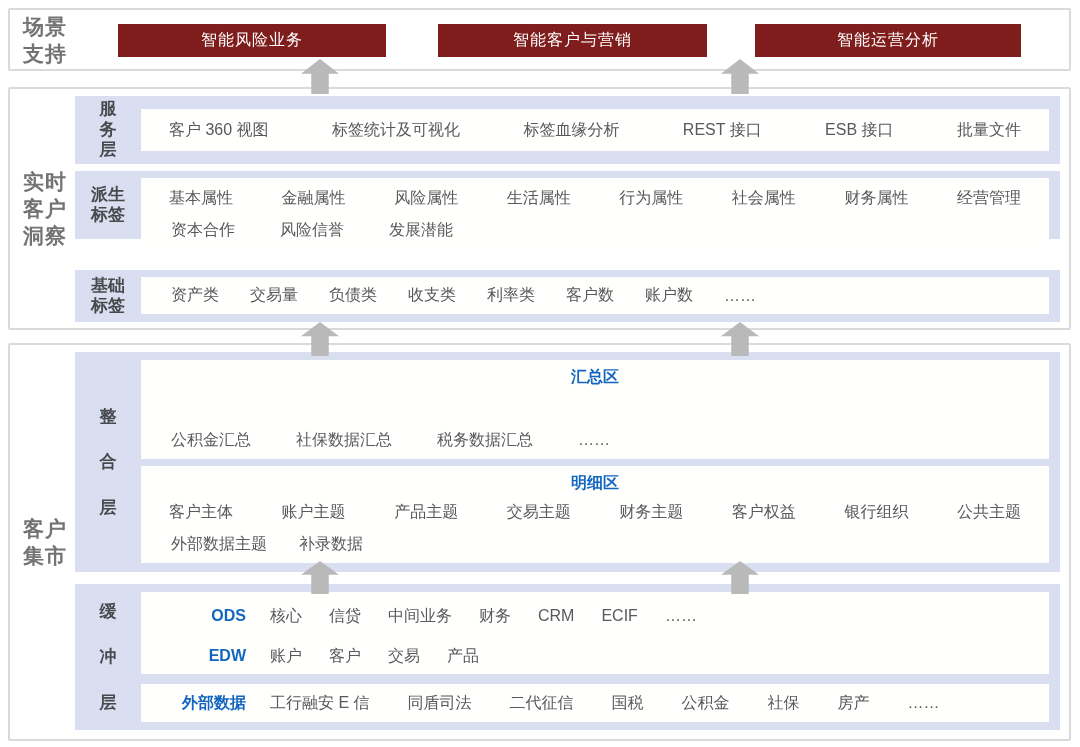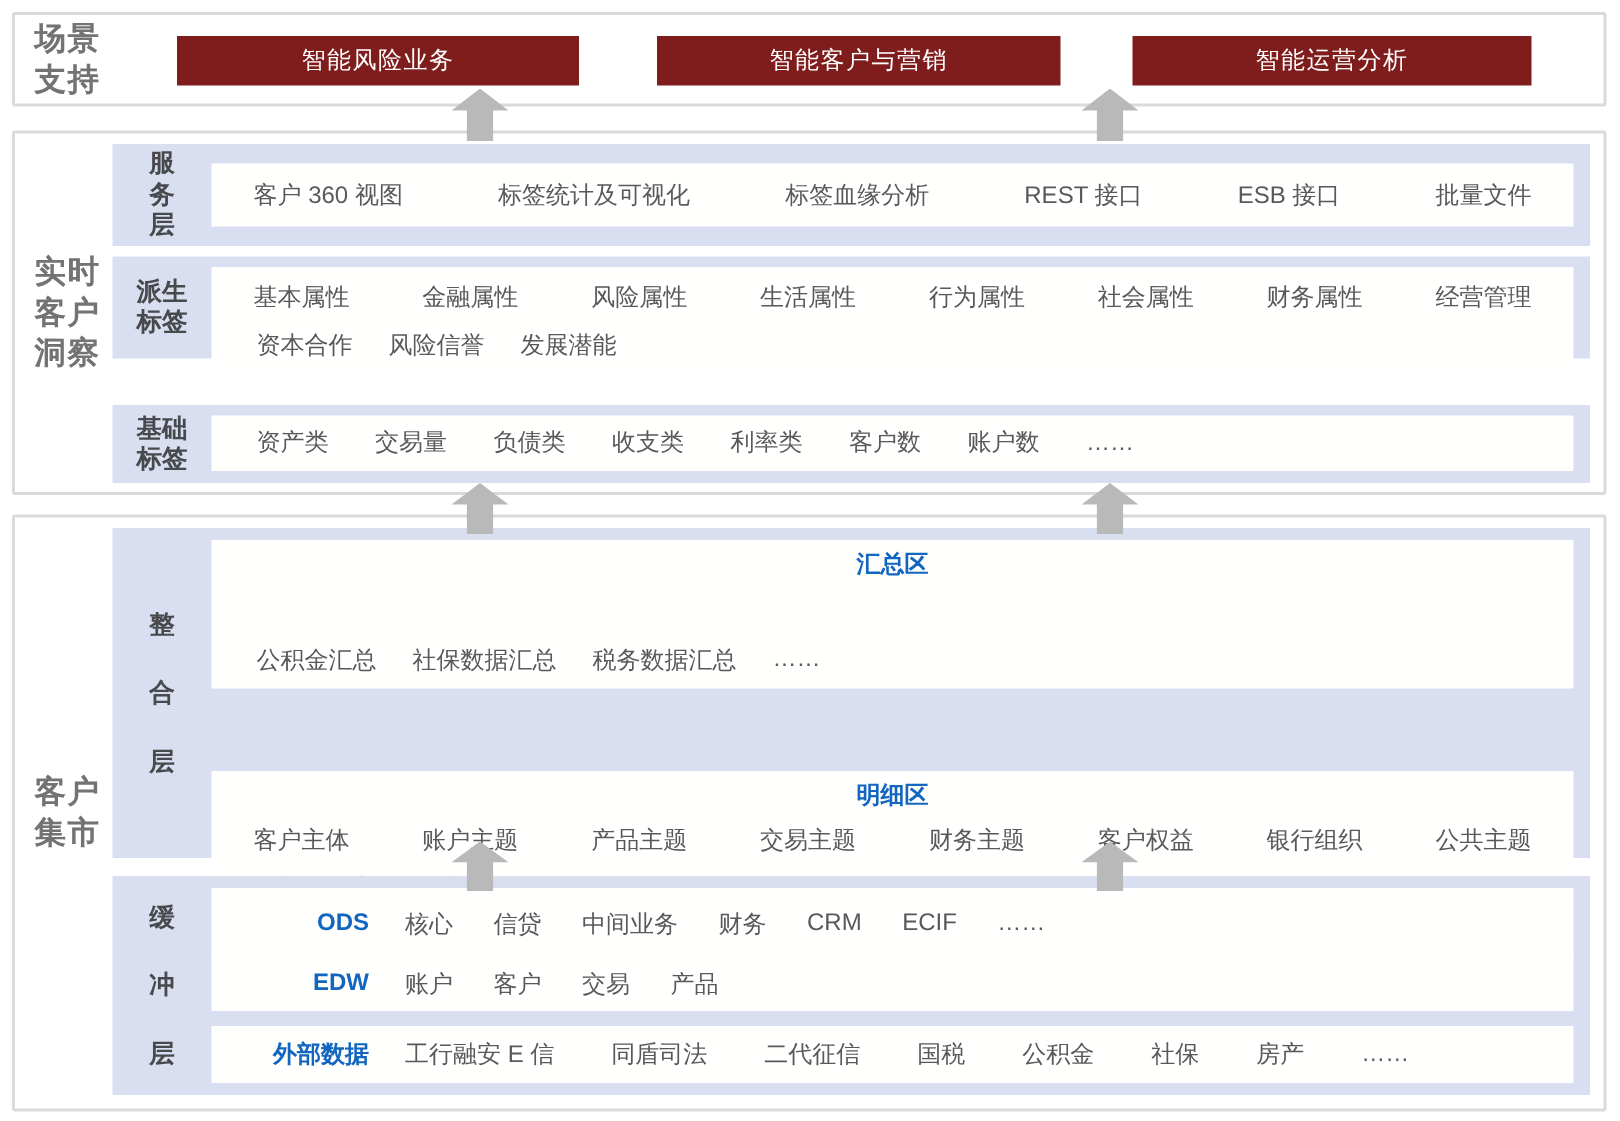--- a/index.html
+++ b/index.html
@@ -26,21 +26,21 @@
   .w1 { width:1.25em; }  
   .w2 { width:2.35em; }  
   .tall { line-height:2.65; }
 
   .white-box { position:absolute; left:66px; width:908px; background:#fffffe; }
 
   .items-row { display:flex; align-items:center; height:100%;
                font-size:16px; color:#58595b; white-space:nowrap; }
   .spread { justify-content:space-between; padding:0 28px; }
   .leftal { justify-content:flex-start; padding-left:30px; }
-  .g48 { gap:24px; } .g31 { gap:31px; } .g32 { gap:32px; }
+  .g48 { gap:45px; } .g31 { gap:31px; } .g32 { gap:32px; }
   .g27 { gap:27px; } .g25 { gap:38px; }
 
   .two-line-box { display:flex; flex-direction:column; justify-content:space-evenly; }
   .two-line-box .items-row { height:24px; flex:none; }
 
   .titled-box { display:flex; flex-direction:column; justify-content:space-between;
                 padding:9px 0 8px; }
   .titled-box .items-row { height:22px; flex:none; }
   .box-title { text-align:center; font-weight:bold; font-size:16px;
                color:#1366c0; line-height:1; }
@@ -149,21 +149,21 @@
       <div class="white-box titled-box" style="top:8px; height:99px;">
         <div class="box-title">汇总区</div>
         <div class="items-row leftal g48">
             <span>公积金汇总</span>
             <span>社保数据汇总</span>
             <span>税务数据汇总</span>
             <span>……</span>
           </div>
       </div>
 
-      <div class="white-box titled-box" style="top:114px; height:97px;margin-top:48px;">
+      <div class="white-box titled-box" style="top:114px; height:97px;">
         <div class="box-title">明细区</div>
         <div class="items-row spread">
             <span>客户主体</span>
             <span>账户主题</span>
             <span>产品主题</span>
             <span>交易主题</span>
             <span>财务主题</span>
             <span>客户权益</span>
             <span>银行组织</span>
             <span>公共主题</span>

